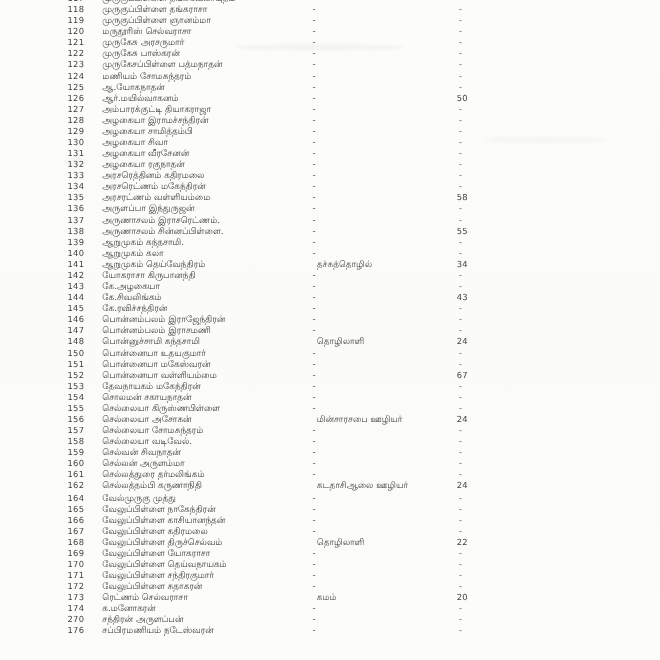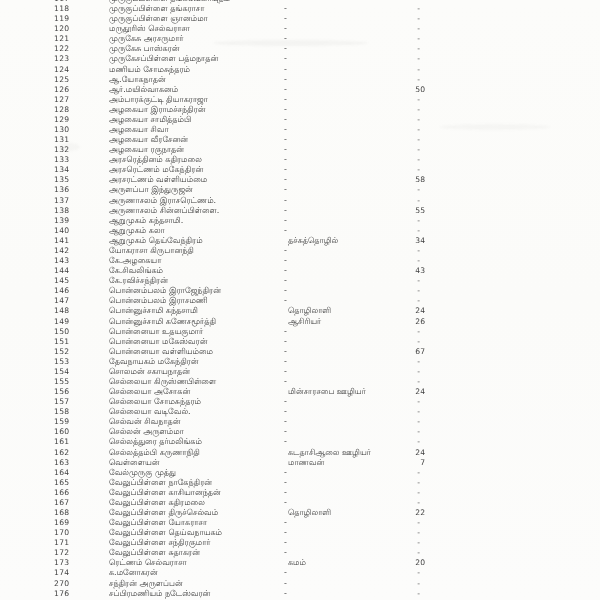--- a/index.html
+++ b/index.html
@@ -10,24 +10,24 @@
     color: #3b3b3b;
   }
   #page {
     position: absolute; inset: 0; overflow: hidden;
     background: linear-gradient(180deg, #fcfcfa 0%, #fbfbf9 50%, #fcfcfb 100%);
   }
   #rows { position: absolute; top: -6px; left: 0; width: 600px; }
   .row { position: relative; height: 10.09px; }
   .c-num {
     position: absolute; left: 54px; width: 30px; top: 0;
-    text-align: left; font-size: 7.6px; letter-spacing: 0.3px; color: #3f3f3f;
+    text-align: center; font-size: 7.6px; letter-spacing: 0.3px; color: #3f3f3f;
   }
   .c-name {
-    position: absolute; left: 109px; top: 0;
+    position: absolute; left: 93px; top: 0;
     font-size: 8px; white-space: nowrap; color: #383838;
   }
   .c-occ {
     position: absolute; left: 288px; top: 0; width: 138px;
     font-size: 8px; white-space: nowrap; color: #3d3d3d;
   }
   .c-occ.dash { left: 284px; color: #555; }
   .c-val {
     position: absolute; left: 383px; top: 0; width: 42px;
     text-align: right; font-size: 7.6px; color: #3f3f3f;
@@ -263,26 +263,20 @@
     <span class="c-val dash">-</span>
   </div>
 
   <div class="row">
     <span class="c-num">148</span>
     <span class="c-name">பொன்னுச்சாமி கந்தசாமி</span>
     <span class="c-occ">தொழிலாளி</span>
     <span class="c-val">24</span>
   </div>
 
-  <div class="row">
-    <span class="c-num">149</span>
-    <span class="c-name">பொன்னுச்சாமி கணேசமூர்த்தி</span>
-    <span class="c-occ">ஆசிரியர்</span>
-    <span class="c-val">26</span>
-  </div>
 
   <div class="row">
     <span class="c-num">150</span>
     <span class="c-name">பொன்னையா உதயகுமார்</span>
     <span class="c-occ dash">-</span>
     <span class="c-val dash">-</span>
   </div>
 
   <div class="row">
     <span class="c-num">151</span>
@@ -361,26 +355,20 @@
     <span class="c-val dash">-</span>
   </div>
 
   <div class="row">
     <span class="c-num">162</span>
     <span class="c-name">செல்லத்தம்பி கருணாநிதி</span>
     <span class="c-occ">கடதாசிஆலை ஊழியர்</span>
     <span class="c-val">24</span>
   </div>
 
-  <div class="row">
-    <span class="c-num">163</span>
-    <span class="c-name">வெள்ளையன்</span>
-    <span class="c-occ">மாணவன்</span>
-    <span class="c-val">7</span>
-  </div>
 
   <div class="row">
     <span class="c-num">164</span>
     <span class="c-name">வேல்முருகு முத்து</span>
     <span class="c-occ dash">-</span>
     <span class="c-val dash">-</span>
   </div>
 
   <div class="row">
     <span class="c-num">165</span>

